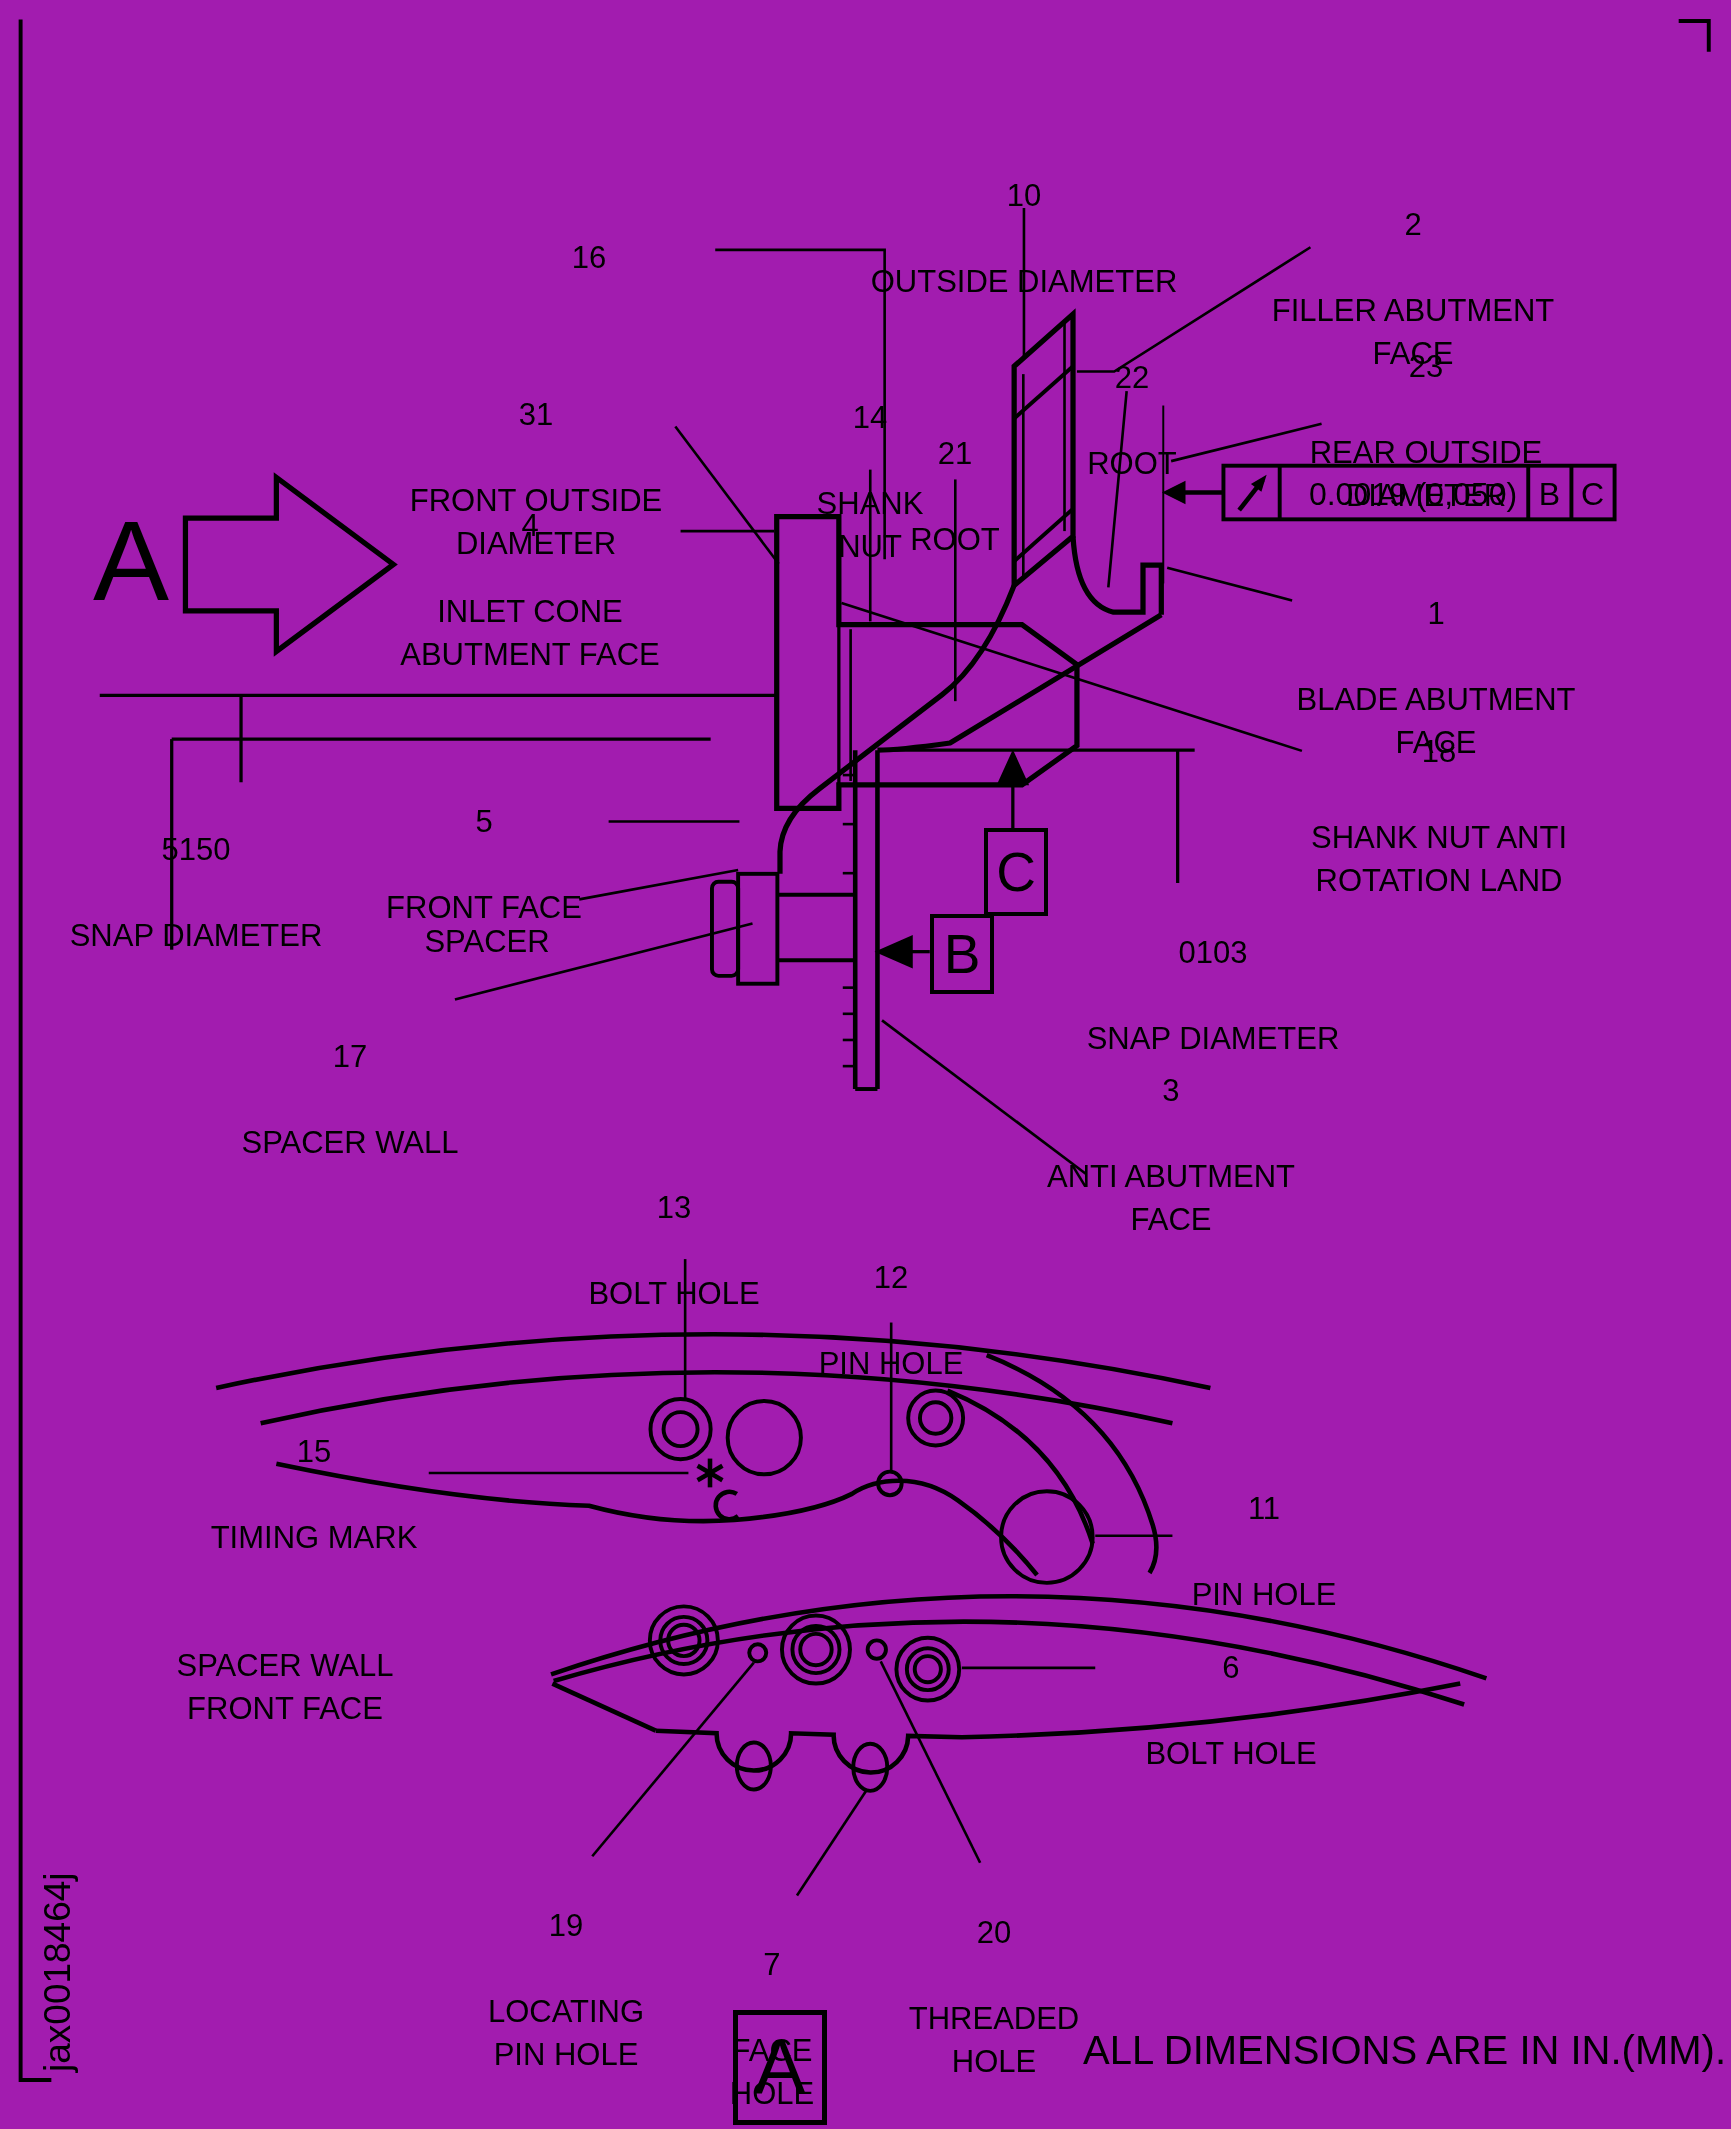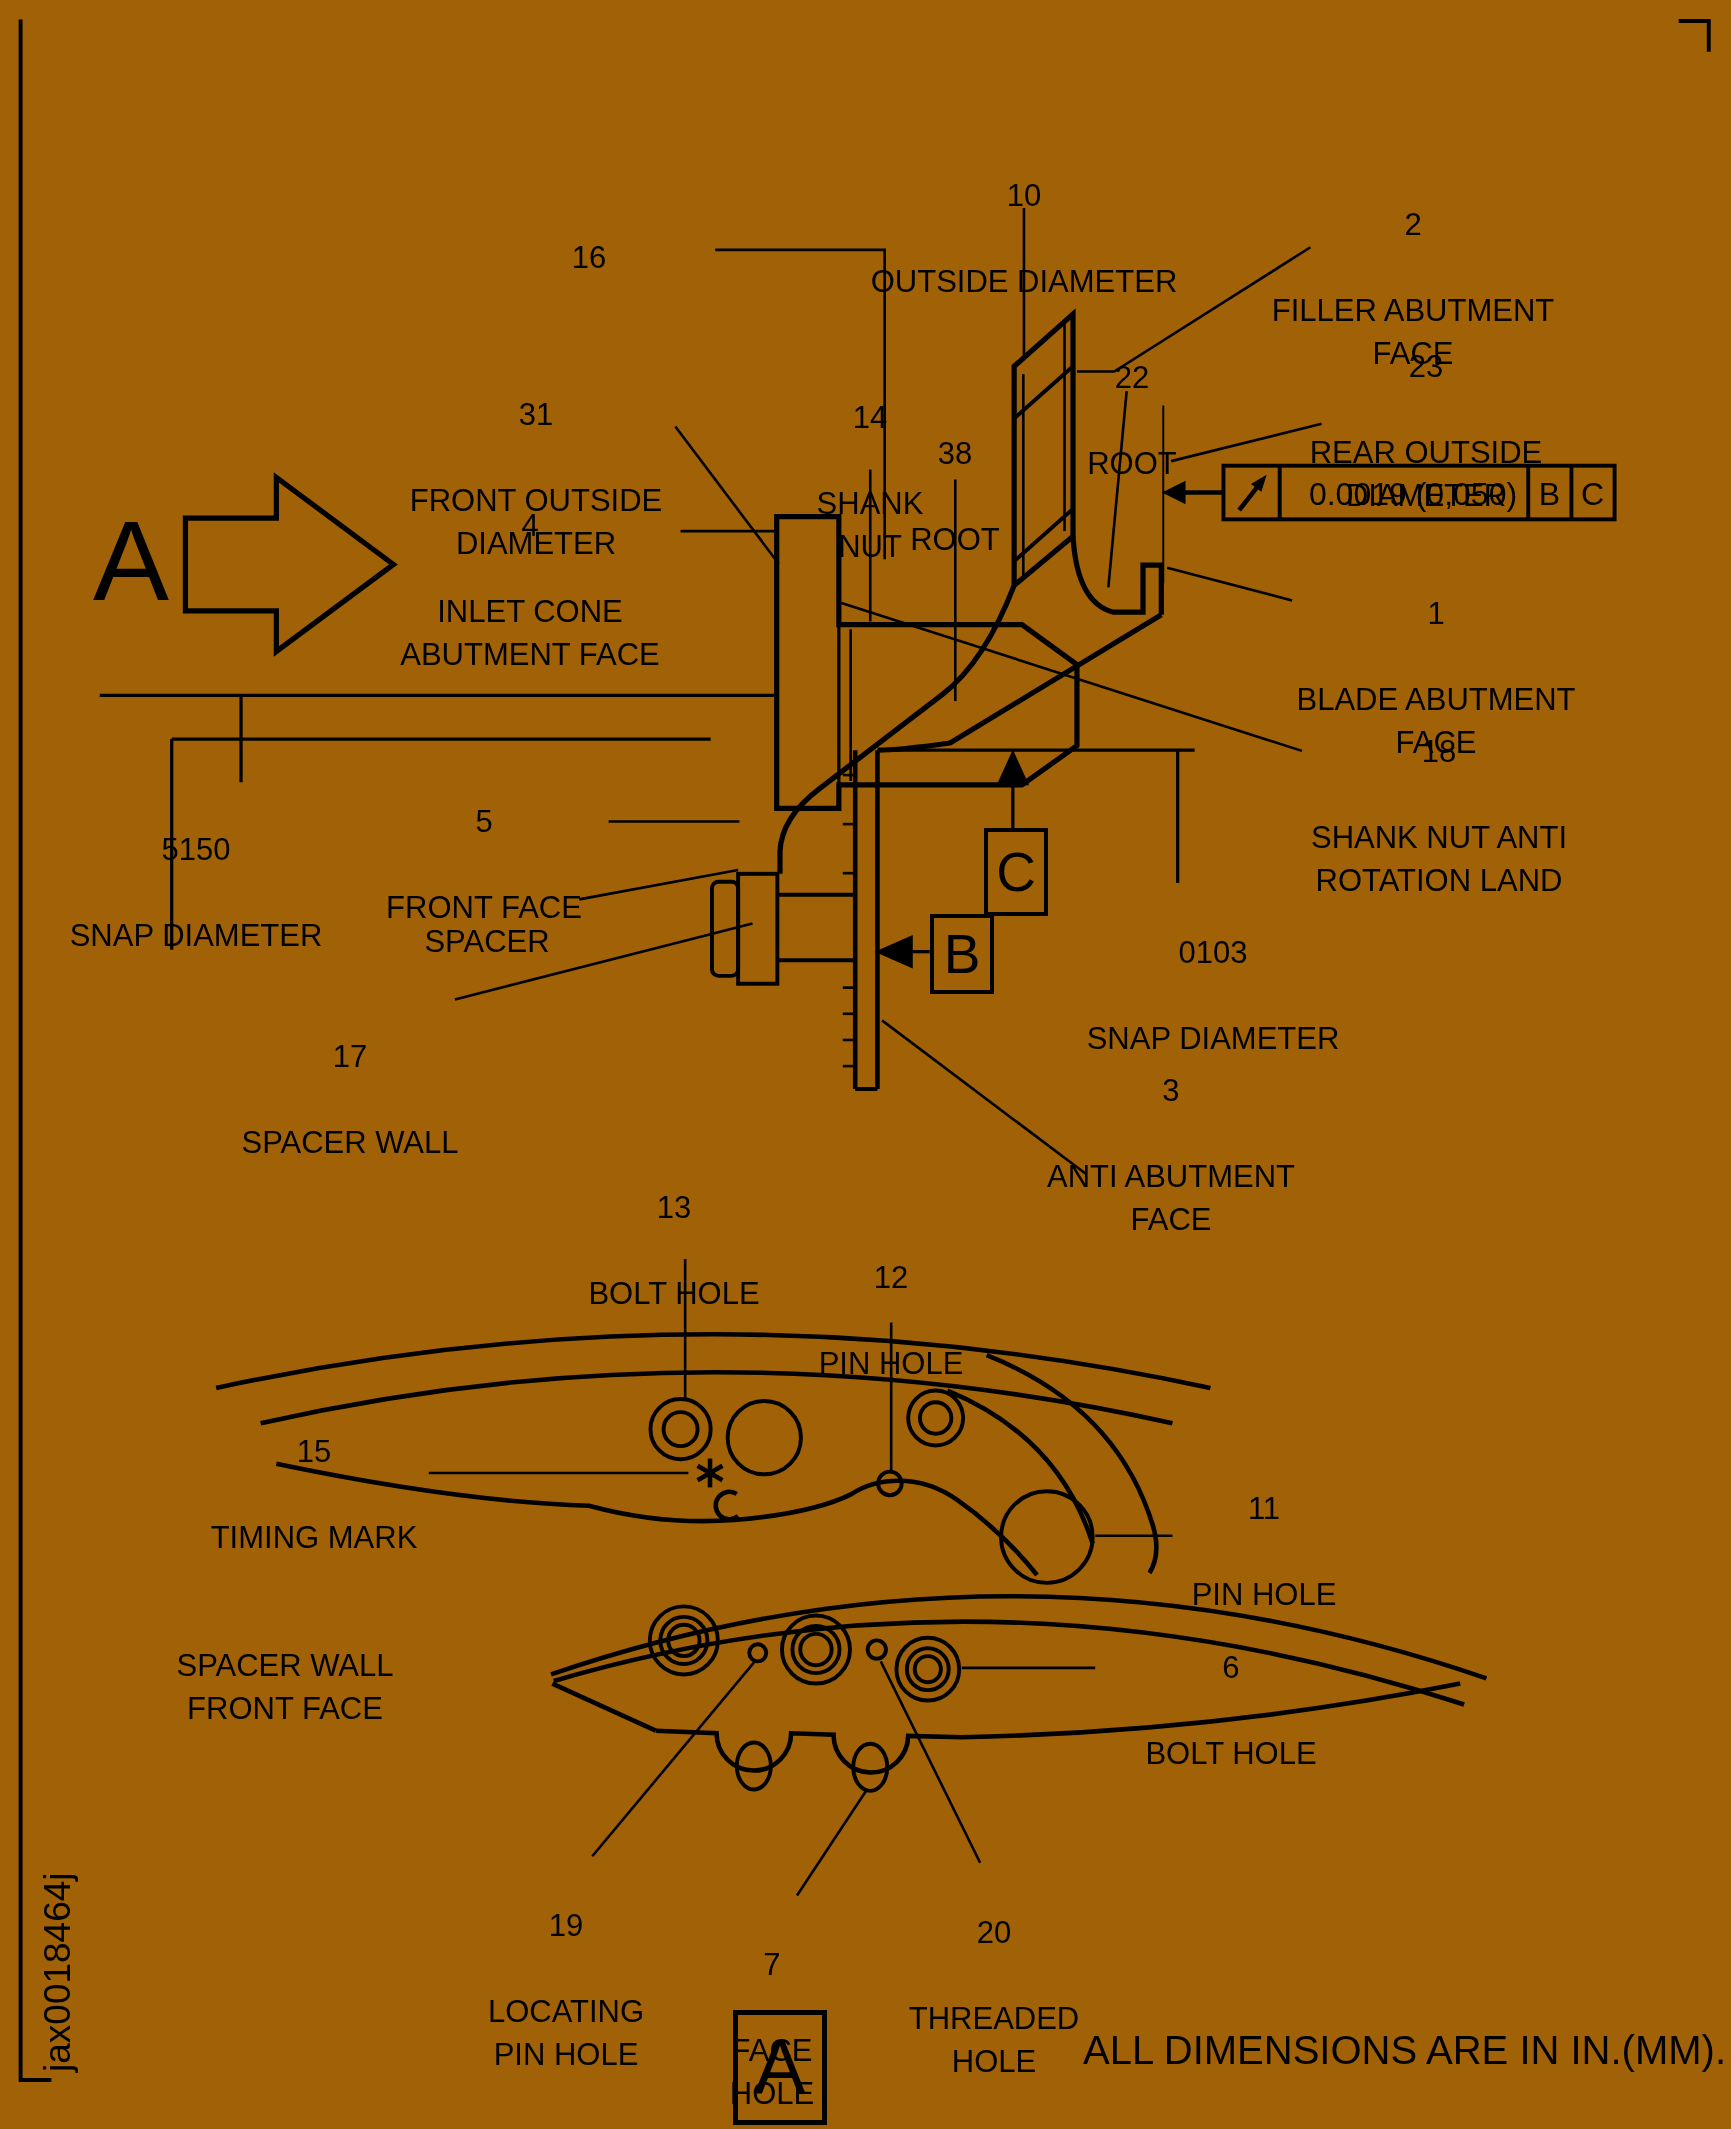--- a/index.html
+++ b/index.html
@@ -1,17 +1,17 @@
 <!DOCTYPE html>
 <html style="font-size:10.5px"><head>
 <meta charset="utf-8">
 <style>
   html,body{margin:0;padding:0;background:#fff;}
   .canvas{
-    position:relative;width:1732px;height:2129px;background:#a16207;overflow:hidden;
+    position:relative;width:1732px;height:2129px;background:#a21caf;overflow:hidden;
     font-family:"Liberation Sans", sans-serif;color:#000;
   }
   svg.draw{position:absolute;left:0;top:0;}
   .callout{position:absolute;transform:translateX(-50%);text-align:center;
     font-size:31px;line-height:43px;white-space:pre-line;letter-spacing:0px;}
   .callout .num{white-space:pre-line;}
   .callout .txt{white-space:pre-line;}
   .bigA{position:absolute;transform:translateX(-50%);font-size:114px;line-height:114px;}
   .boxA{position:absolute;left:733px;top:2010px;width:84px;height:105px;border:5.2px solid #000;
     display:flex;align-items:center;justify-content:center;font-size:77px;}
@@ -209,21 +209,21 @@
     <div class="num">31</div>
     <div class="txt">FRONT OUTSIDE
 DIAMETER</div>
   </div>
   <div class="callout" style="left:870px;top:353px;">
     <div class="num">14</div>
     <div class="txt">SHANK
 NUT</div>
   </div>
   <div class="callout" style="left:955px;top:389px;">
-    <div class="num">38</div>
+    <div class="num">21</div>
     <div class="txt">ROOT</div>
   </div>
   <div class="callout" style="left:1132px;top:313px;">
     <div class="num">22</div>
     <div class="txt">ROOT</div>
   </div>
   <div class="callout" style="left:1426px;top:302px;">
     <div class="num">23</div>
     <div class="txt">REAR OUTSIDE
 DIAMETER</div>

